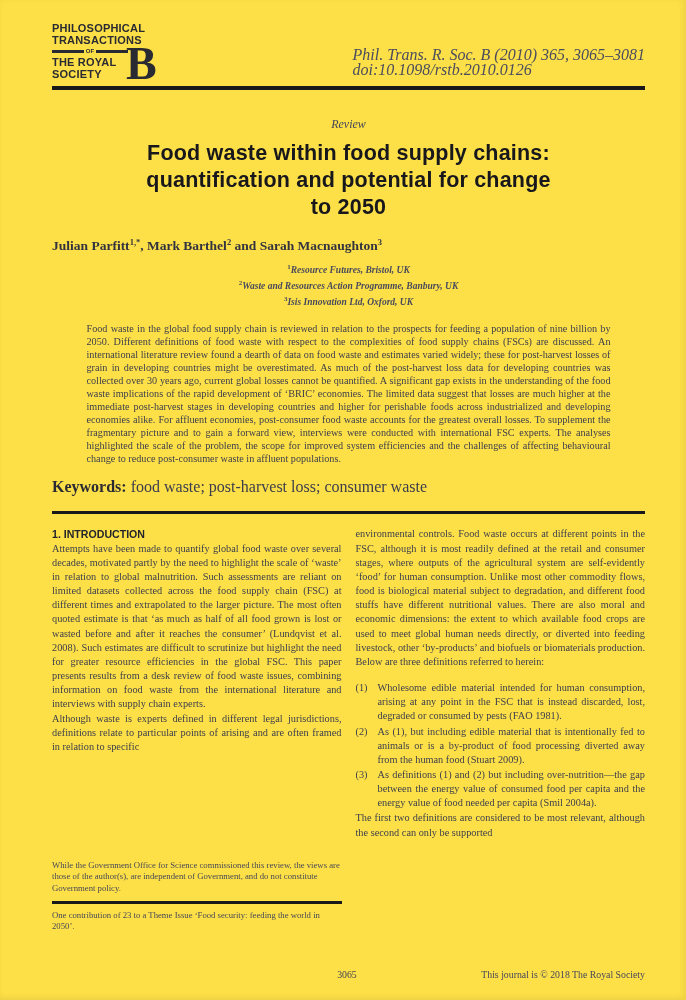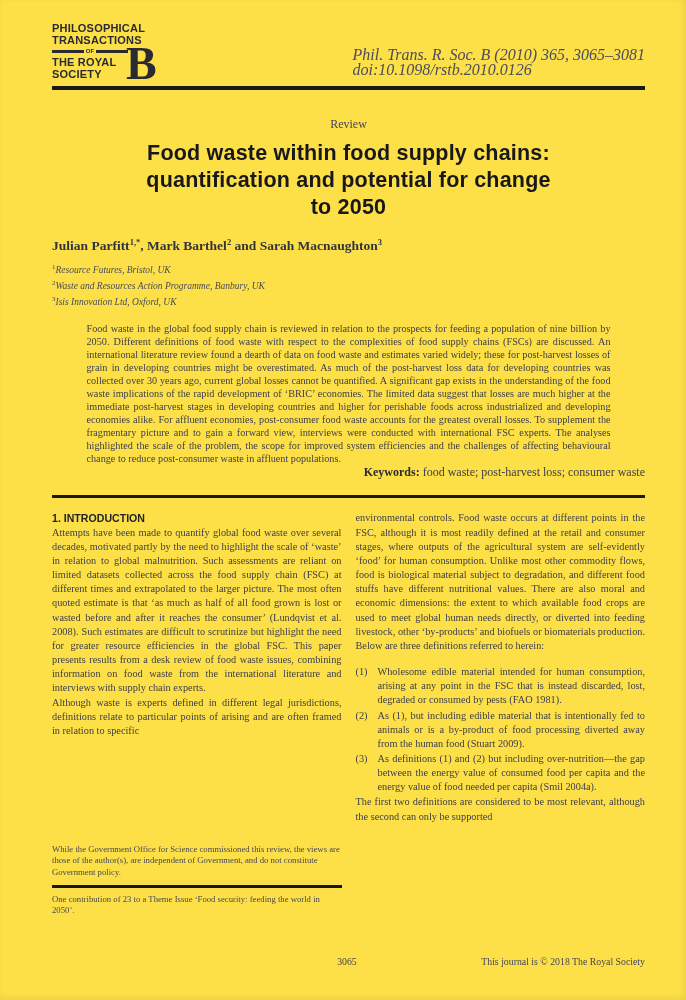--- a/index.html
+++ b/index.html
@@ -18,50 +18,50 @@
   .logo-bottom{position:relative;width:125px;}
   .logo-left{width:76px;}
   .of-row{display:flex;align-items:center;height:10px;}
   .of-rule{height:3px;background:#2a2a32;flex:1;}
   .of-text{font-family:"Liberation Sans", sans-serif;font-weight:bold;font-size:6px;padding:0 2px;}
   .big-b{position:absolute;left:74px;top:-4px;font-family:"Liberation Serif", serif;font-weight:bold;font-size:46px;line-height:44px;color:#2a2a32;}
   .citation{position:absolute;top:48px;right:0;font-style:italic;font-size:16px;line-height:14.5px;color:#4b4c5e;}
   .header-rule{position:absolute;top:86px;left:0;width:100%;height:3.5px;background:#191919;}
 
   
-  .kicker{margin-top:117px;text-align:center;font-size:12px;color:#45455a;}
+  .kicker{margin-top:117px;text-align:center;font-style:italic;font-size:12px;color:#45455a;}
   .title{margin-top:8px;text-align:center;font-family:"Liberation Sans", sans-serif;font-weight:bold;font-size:21.5px;line-height:27px;color:#17171c;letter-spacing:0.2px;}
   .authors{margin-top:15px;text-align:left;font-weight:bold;font-size:13.5px;color:#33333f;}
   .authors sup{font-size:8.5px;}
-  .affiliations{margin-top:7px;text-align:left;font-style:italic;font-size:9.5px;line-height:13px;color:#494a5c;}
+  .affiliations{margin-top:7px;text-align:center;font-style:italic;font-size:9.5px;line-height:13px;color:#494a5c;font-weight:bold;}
   .affiliations sup{font-size:7px;font-style:normal;}
 
   
   .abstract{width:524px;margin:13px auto 0;text-align:justify;font-size:10.2px;line-height:13px;color:#3c3d4c;}
-  .keywords{text-align:right;font-size:12px;color:#3c3d4c;}
+  .keywords{margin-top:13px;text-align:left;font-size:16px;color:#3c3d4c;}
   .keywords b{color:#2a2a33;}
   .section-rule{margin-top:15px;height:3.5px;background:#191919;}
 
   
   .columns{display:flex;gap:14px;margin-top:13px;height:412px;}
   .col{flex:1;min-width:0;text-align:justify;font-size:10.3px;line-height:14.15px;color:#3c3d4c;display:flex;flex-direction:column;}
   .col p{margin:0;}
   .h-num{font-family:"Liberation Sans", sans-serif;font-weight:bold;font-size:10.6px;color:#23232b;margin:0 0 3px 0;text-align:left;}
   .h-sub{font-weight:bold;font-style:italic;font-size:10.4px;color:#2b2b34;margin:13px 0 1px 0;text-align:left;}
   .footnotes{margin-top:auto;font-size:8.7px;line-height:11.4px;color:#474856;text-align:left;}
   .footnotes p{margin:0 0 7px 0;}
   .fn-rule{height:2.5px;background:#191919;margin:2px 0 6px 0;}
   .deflist{margin-top:12px;}
   .defitem{display:flex;margin:0 0 1px 0;}
   .def-num{flex:0 0 22px;}
   .def-text{flex:1;text-align:justify;}
   .closing{margin-top:12px;}
 
   
-  .footer{position:absolute;bottom:30px;left:52px;right:41px;height:14px;font-size:9.8px;color:#45465a;}
+  .footer{position:absolute;bottom:17px;left:52px;right:41px;height:14px;font-size:9.8px;color:#45465a;}
   .page-num{position:absolute;left:50%;transform:translateX(-58%);color:#3e3f50;}
   .journal-note{position:absolute;right:0;}
 </style>
 </head>
 <body>
 
 <div class="page">
   <div class="content">
 
     <div class="logo">

